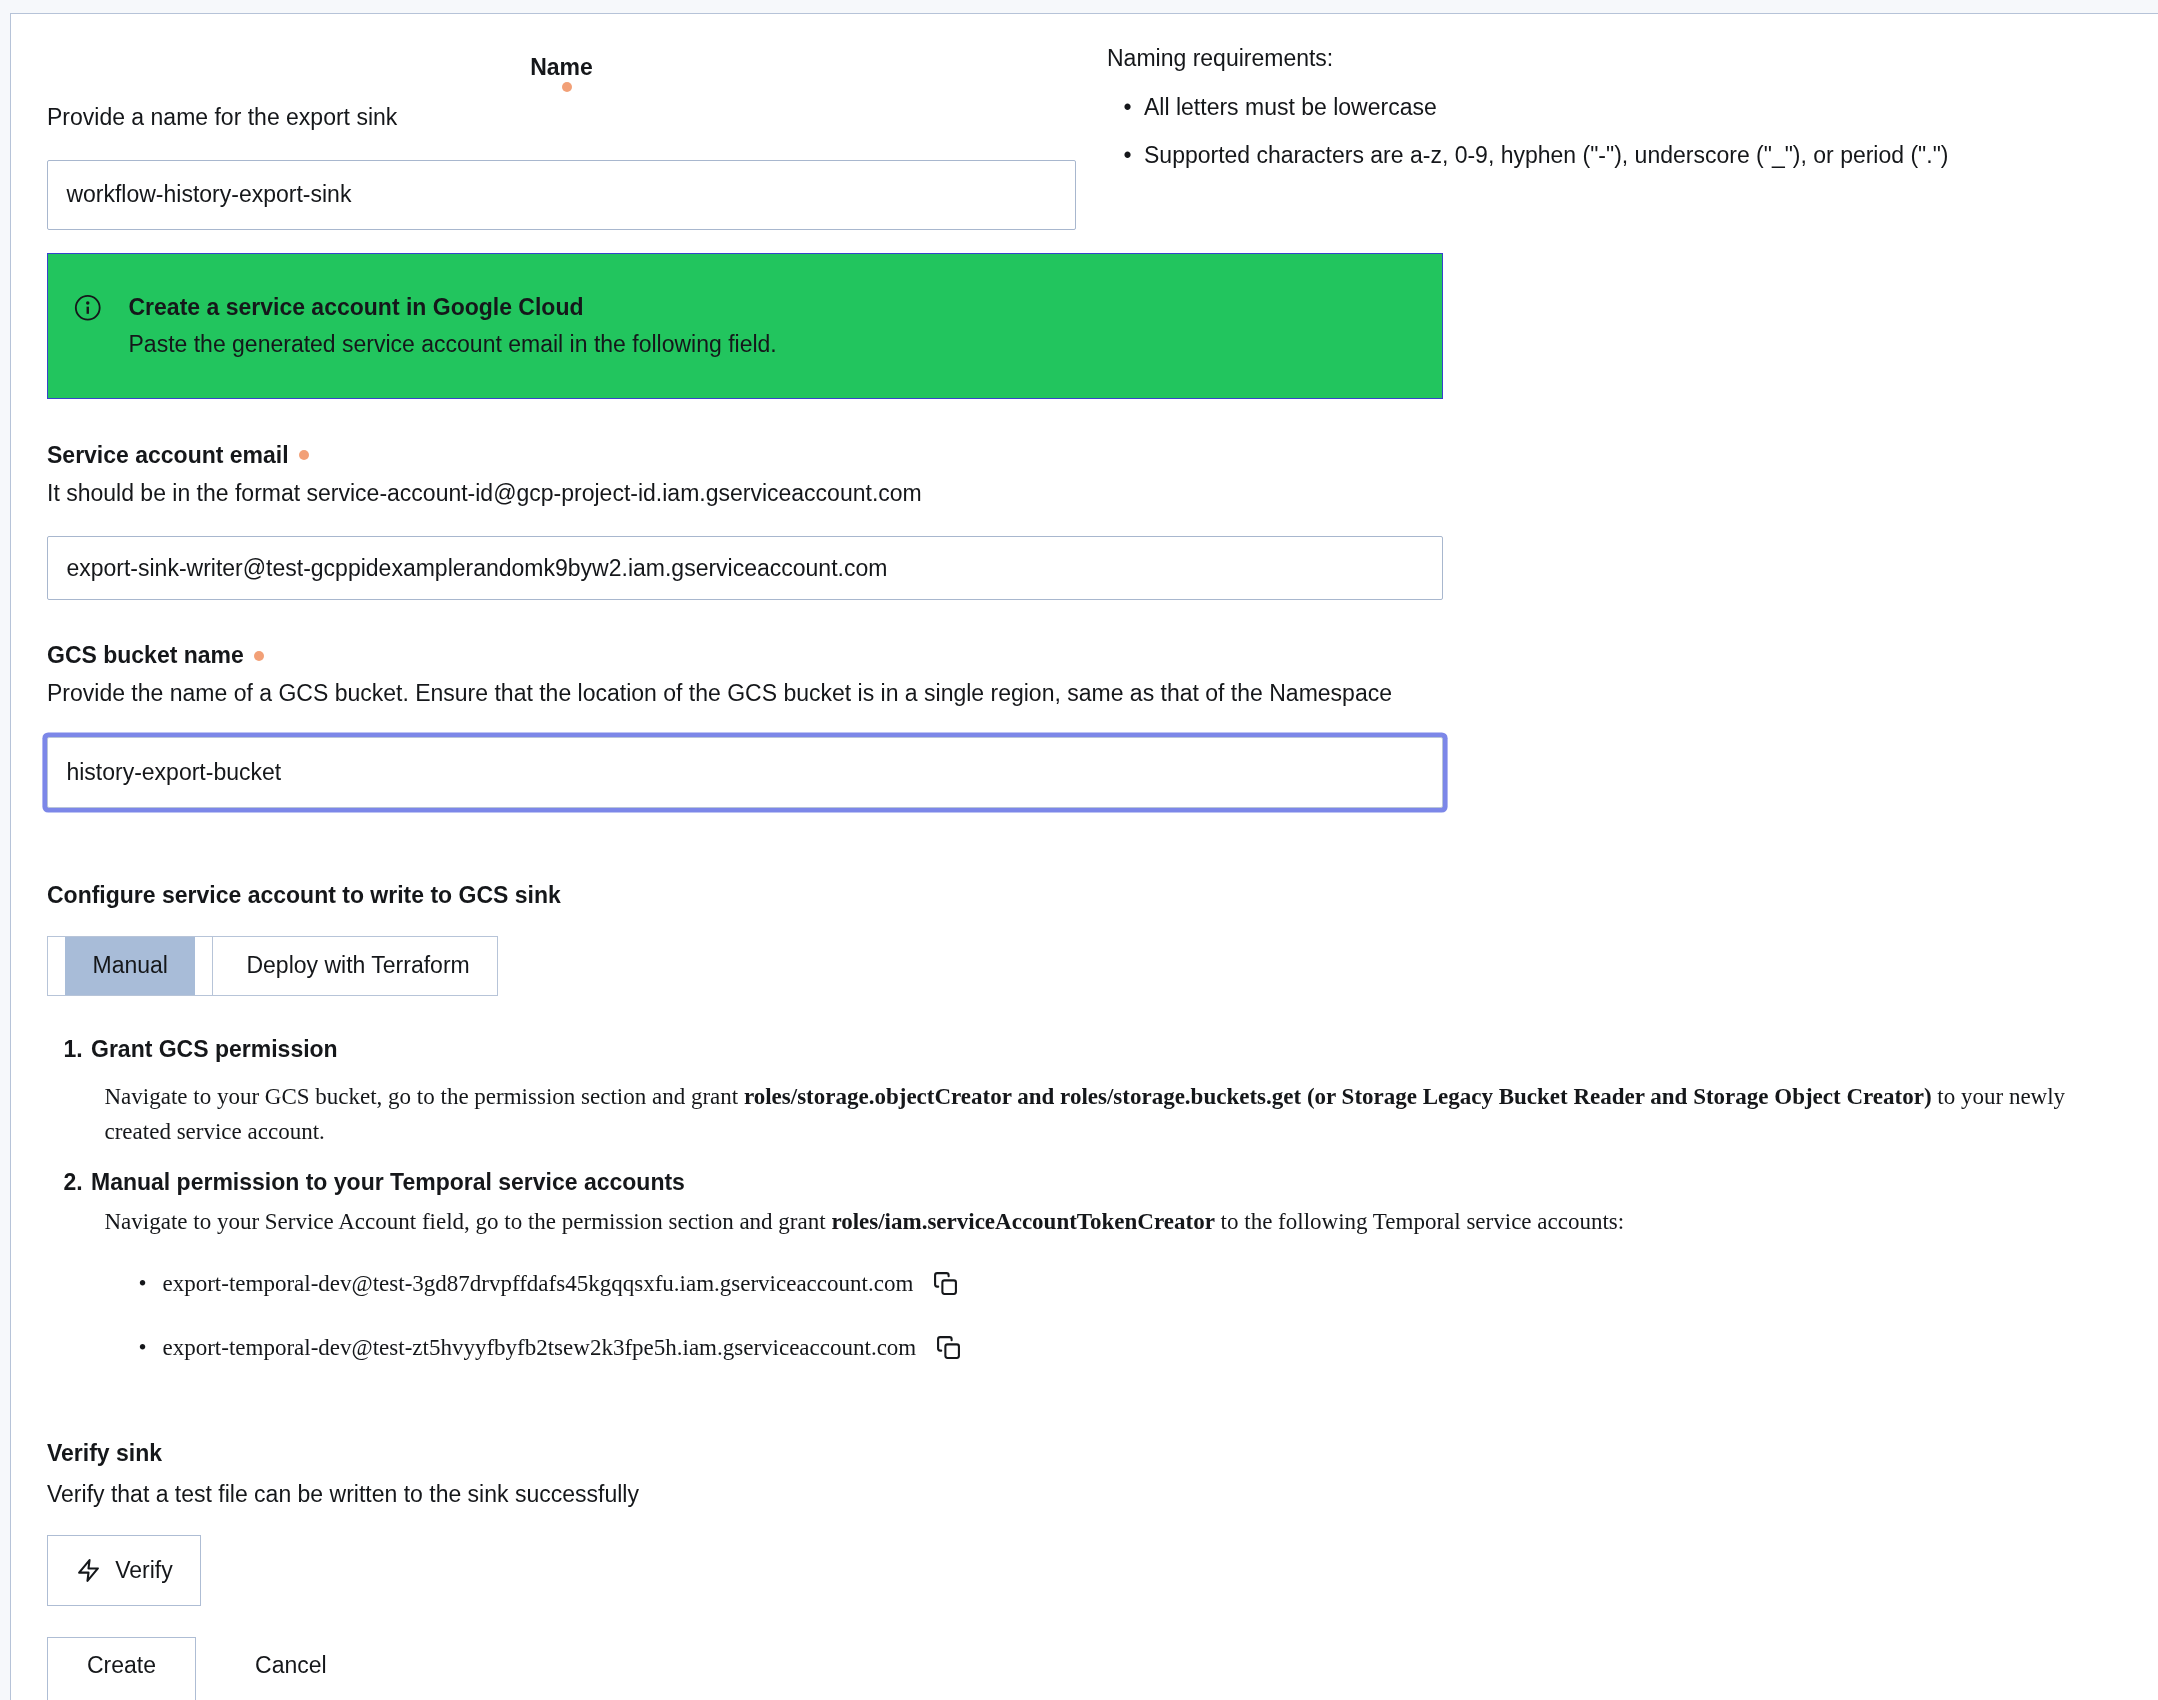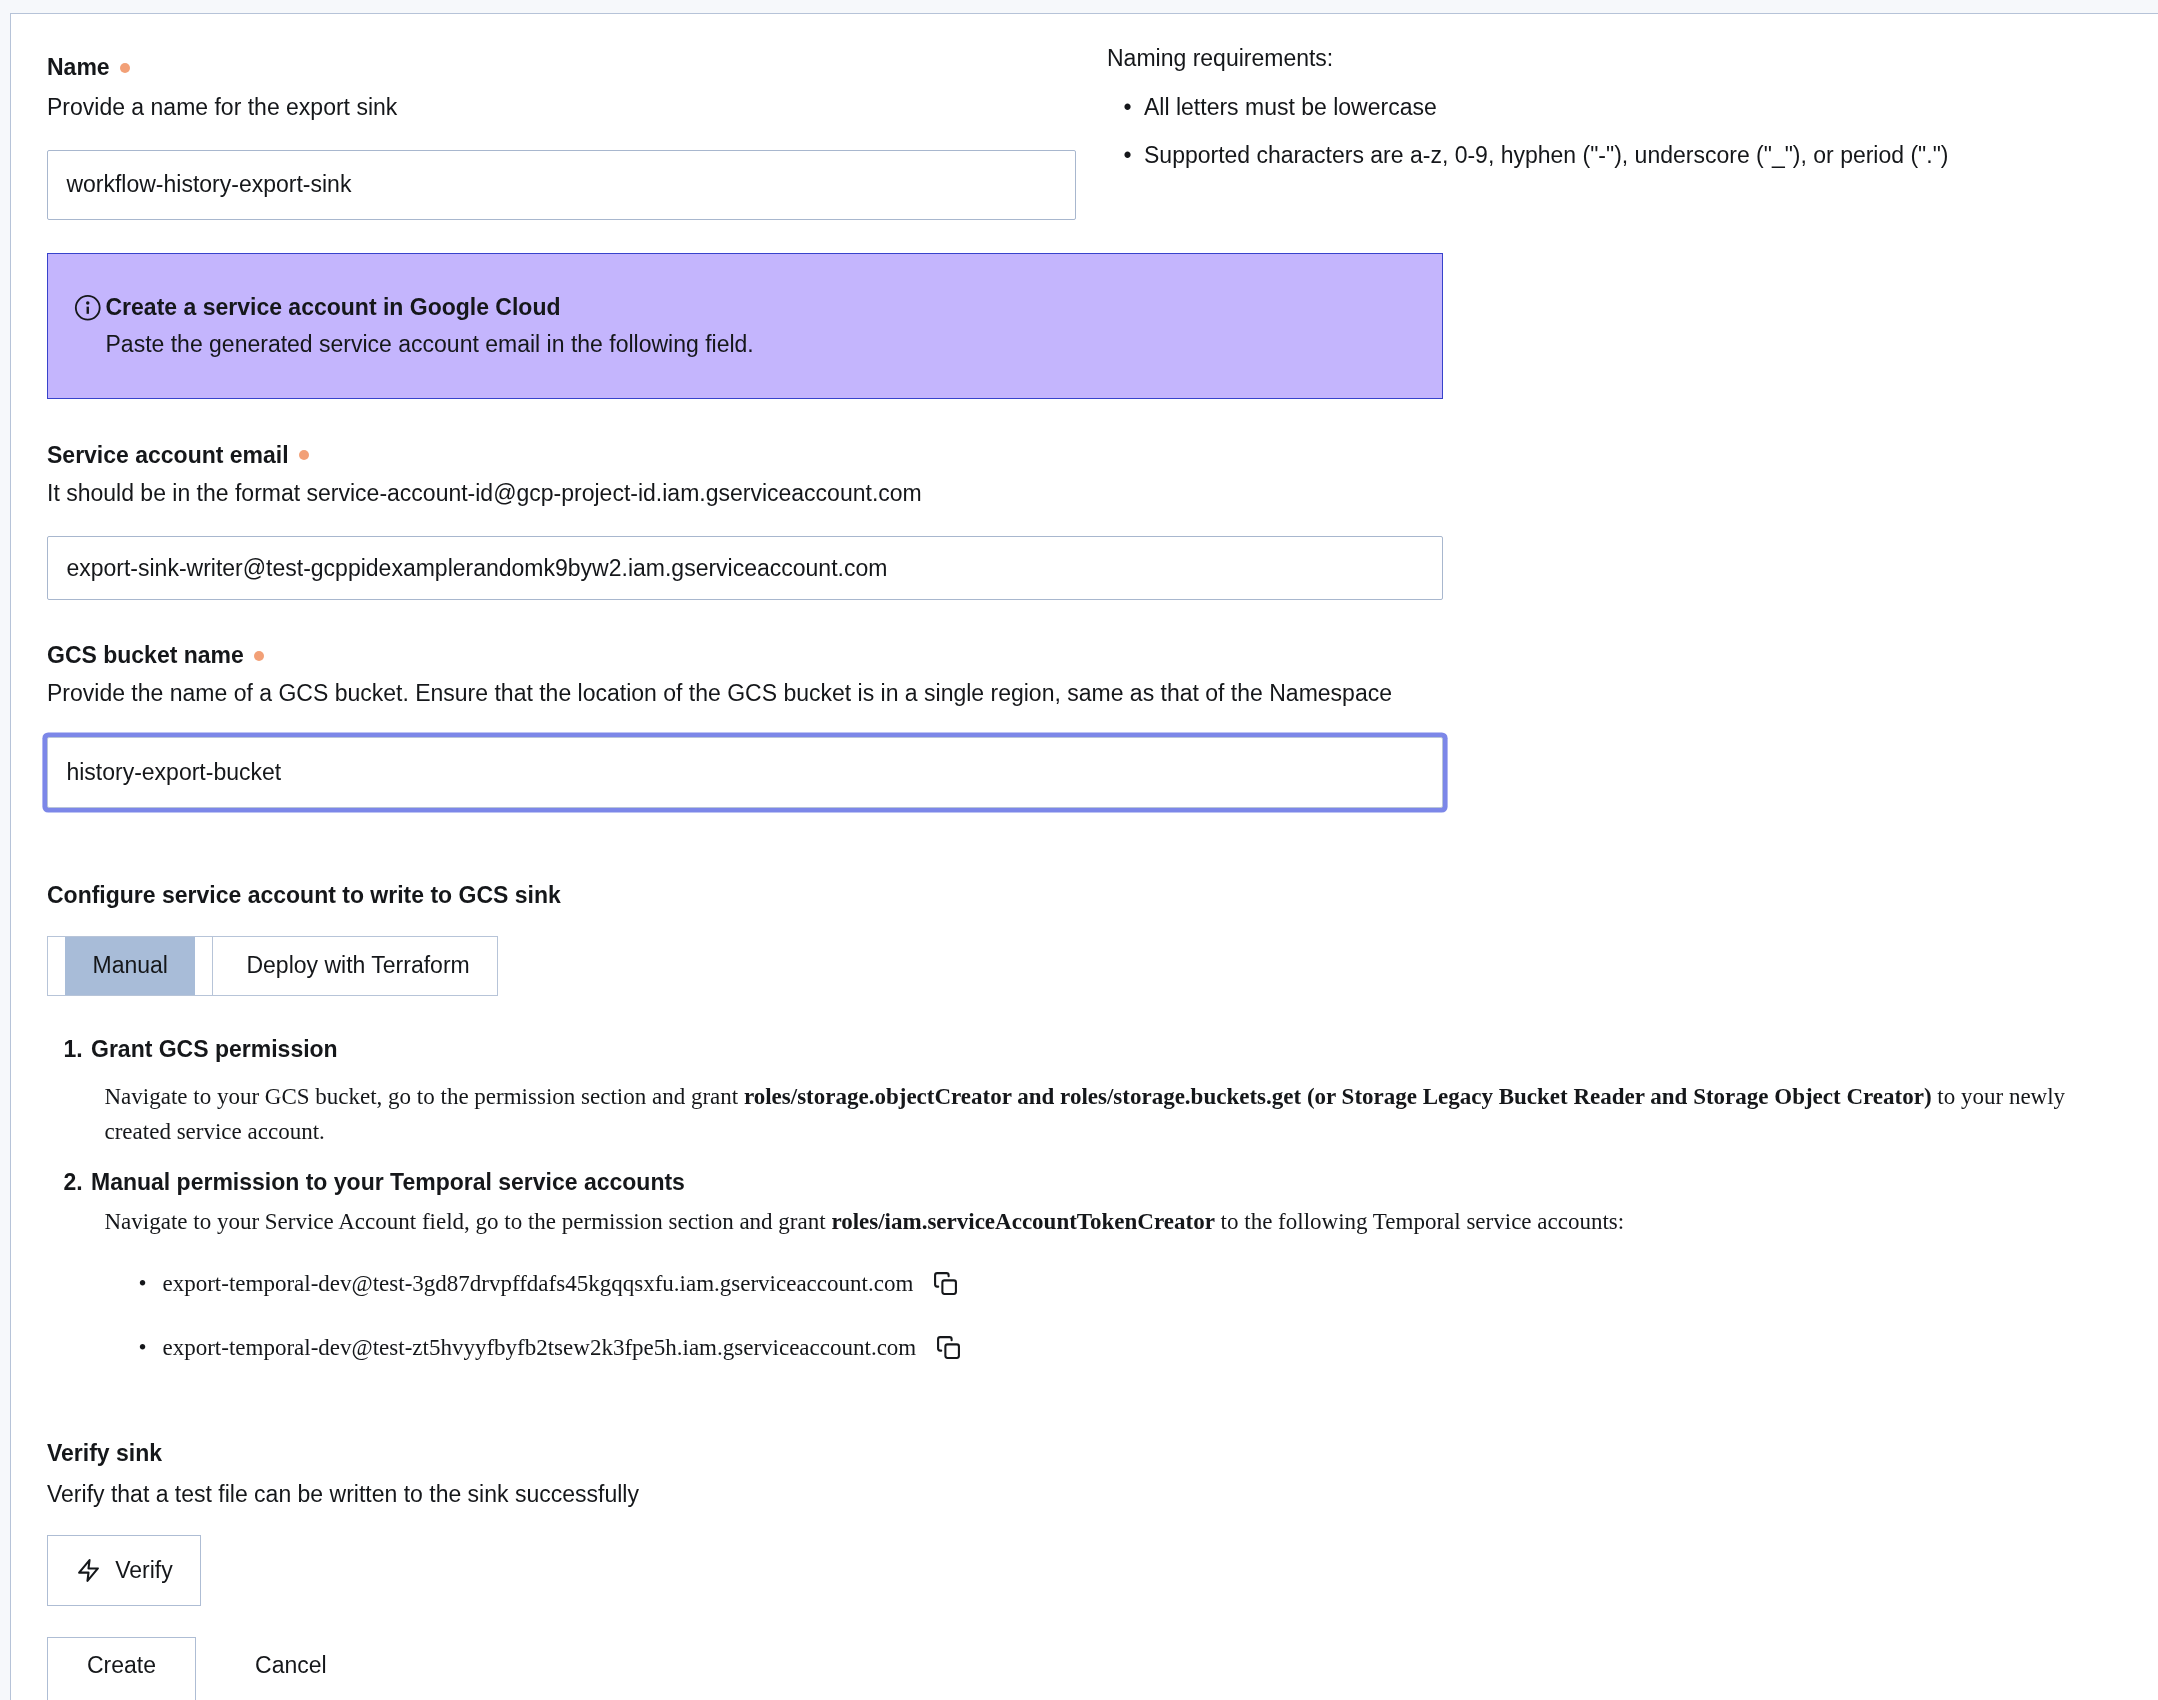--- a/index.html
+++ b/index.html
@@ -29,21 +29,21 @@
   .top-row { display: flex; align-items: flex-start; }
   .col-fields { width: 1029px; flex: none; }
   .col-reqs { margin-left: 31px; flex: 1; min-width: 0; padding-top: 3.7px; }
 
   .field-label {
     font-weight: bold;
     line-height: 29px;
     display: flex;
     align-items: center;
   }
-  .mt-name-label { margin-top: 13px; }
+  .mt-name-label { margin-top: 13px; flex-direction: column; }
   .req-dot {
     width: 10px; height: 10px; border-radius: 50%;
     background: #f2a077; margin-left: 10px; display: inline-block; flex: none;
   }
   .field-desc { margin-top: 11px; line-height: 29px; }
 
   .text-input {
     display: block;
     border: 0.9px solid #a8b7ce;
     background: #fff;
@@ -61,27 +61,27 @@
     box-shadow: 0 0 0 4.6px #7c87e8;
   }
 
   .reqs-title { line-height: 29px; }
   .reqs-list { list-style: none; margin: 20px 0 0 0; padding: 0; }
   .reqs-list li { position: relative; padding-left: 37px; line-height: 29px; }
   .reqs-list li + li { margin-top: 19px; }
   .reqs-list li::before { content: "\2022"; position: absolute; left: 16.5px; }
 
   .info-banner {
-    margin-top: 33px;
+    margin-top: 23px;
     width: 1396px;
-    background: #c4b5fd;
+    background: #22c55e;
     border: 1.8px solid #3743cb;
     padding: 40px 27.5px 39px 26px;
     display: flex;
-    gap: 4px;
+    gap: 27px;
   }
   .info-icon { flex: none; margin-top: 0.9px; }
   .info-title { font-weight: bold; line-height: 27.5px; }
   .info-desc { margin-top: 10px; line-height: 27.5px; }
 
   .mt-sa-label { margin-top: 42px; }
   .mt-desc10 { margin-top: 9.2px; }
   .mt-gcs-label { margin-top: 41px; }
 
   .config-title { margin-top: 73px; font-weight: bold; line-height: 29px; }

